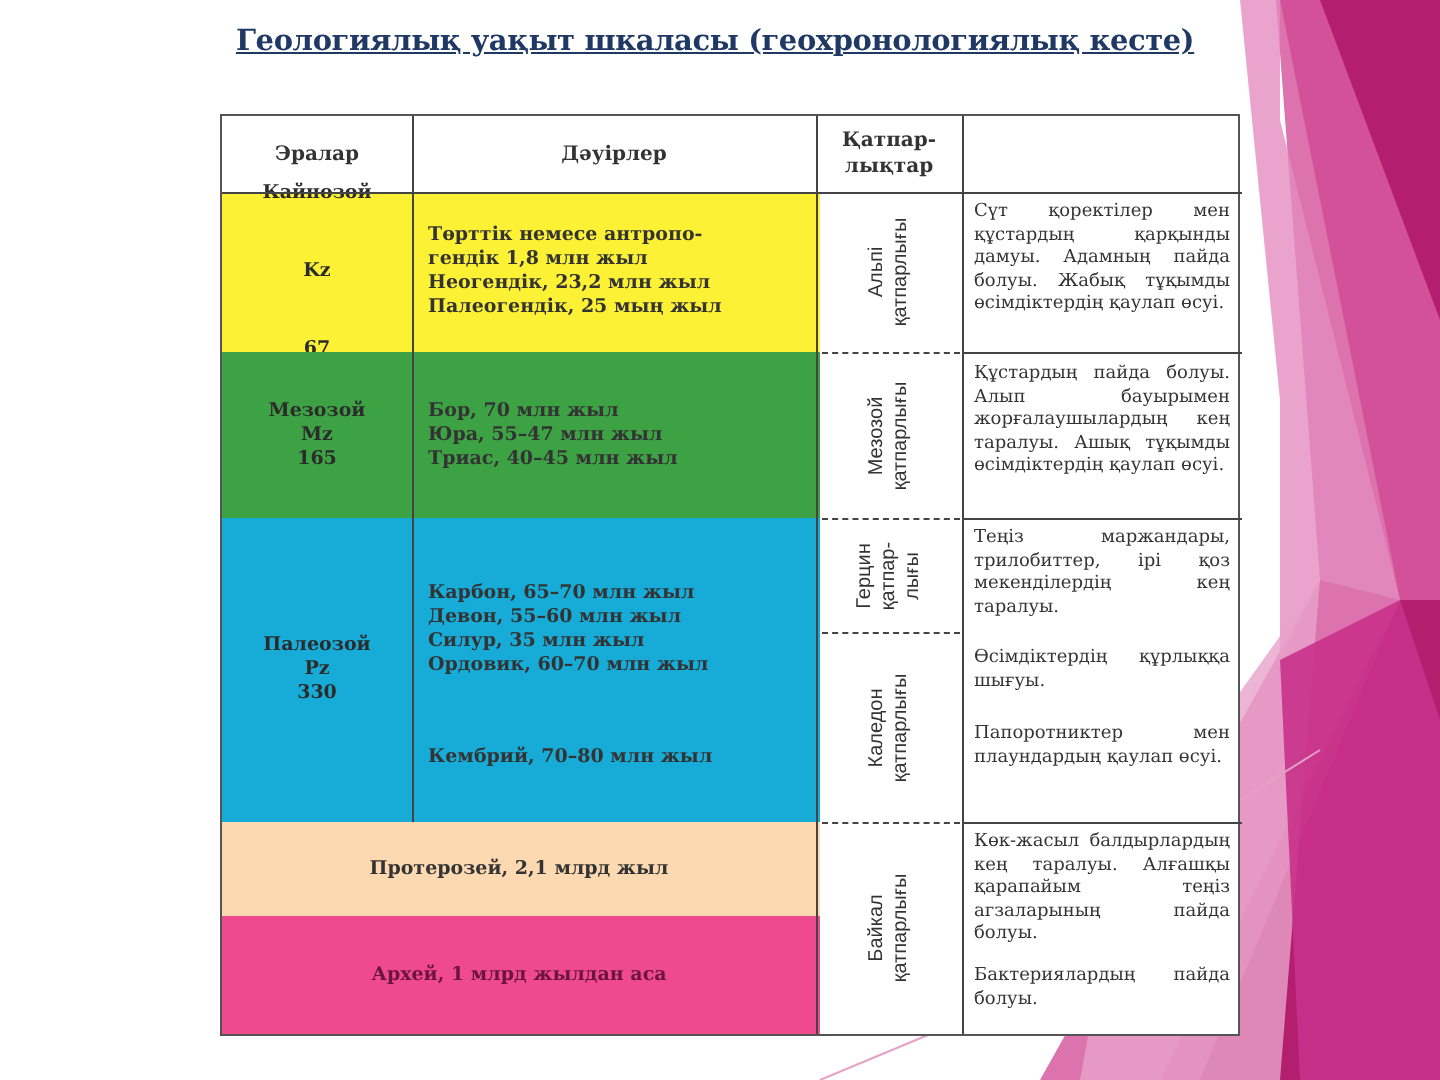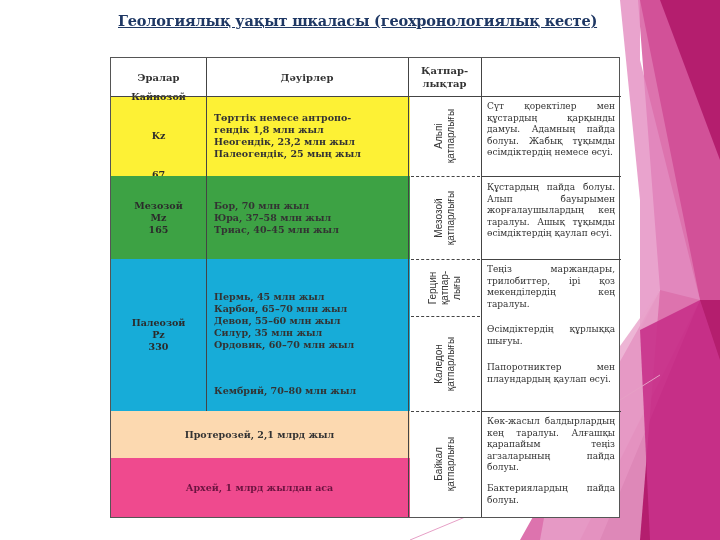--- a/index.html
+++ b/index.html
@@ -65,33 +65,32 @@
   </div>
 
   <div class="cell era" style="left:0;top:118px;width:95px;height:83px;background:#3da244;">
     <span>Мезозой</span>
     <span>Mz</span>
     <span>165</span>
   </div>
   <div class="cell periods" style="left:95px;top:118px;width:202px;height:83px;background:#3da244;">
     <div class="list">
       <div class="line">Бор, 70 млн жыл</div>
-      <div class="line">Юра, 37–58 млн жыл</div>
+      <div class="line">Юра, 55–47 млн жыл</div>
       <div class="line">Триас, 40–45 млн жыл</div>
     </div>
   </div>
 
   <div class="cell era" style="left:0;top:201px;width:95px;height:152px;background:#17acd8;">
     <span>Палеозой</span>
     <span>Pz</span>
     <span>330</span>
   </div>
   <div class="cell periods" style="left:95px;top:201px;width:202px;height:152px;background:#17acd8;align-items:flex-start;padding-top:32px;">
     <div class="list">
-      <div class="line">Пермь, 45 млн жыл</div>
       <div class="line">Карбон, 65–70 млн жыл</div>
       <div class="line">Девон, 55–60 млн жыл</div>
       <div class="line">Силур, 35 млн жыл</div>
       <div class="line">Ордовик, 60–70 млн жыл</div>
       <div class="line" style="margin-top:34px;">Кембрий, 70–80 млн жыл</div>
     </div>
   </div>
 
   <div class="cell" style="left:0;top:353px;width:297px;height:47px;background:#fcd9b0;color:#333;">
     <span>Протерозей, 2,1 млрд жыл</span>
@@ -138,21 +137,21 @@
       <span style="transform:none;">қатпарлығы</span>
     </div>
   </div>
 
   <div class="dash" style="left:300px;top:118px;width:69px;"></div>
   <div class="dash" style="left:300px;top:201px;width:69px;"></div>
   <div class="dash" style="left:300px;top:258px;width:69px;"></div>
   <div class="dash" style="left:300px;top:353px;width:69px;"></div>
 
   <div class="cell life" style="left:370px;top:38px;width:140px;height:80px;">
-    <span>Сүт қоректілер мен құстардың қарқынды дамуы. Адамның пайда болуы. Жабық тұқымды өсімдіктердің немесе өсуі.</span>
+    <span>Сүт қоректілер мен құстардың қарқынды дамуы. Адамның пайда болуы. Жабық тұқымды өсімдіктердің қаулап өсуі.</span>
   </div>
   <div class="cell life" style="left:370px;top:118px;width:140px;height:83px;padding-top:6px;">
     <span>Құстардың пайда болуы. Алып бауырымен жорғалаушылардың кең таралуы. Ашық тұқымды өсімдіктердің қаулап өсуі.</span>
   </div>
   <div class="cell life" style="left:370px;top:201px;width:140px;height:52px;">
     <span>Теңіз маржандары, трилобиттер, ірі қоз мекенділердің кең таралуы.</span>
   </div>
   <div class="cell life" style="left:370px;top:258px;width:140px;height:40px;padding-top:8px;">
     <span>Өсімдіктердің құрлыққа шығуы.</span>
   </div>

